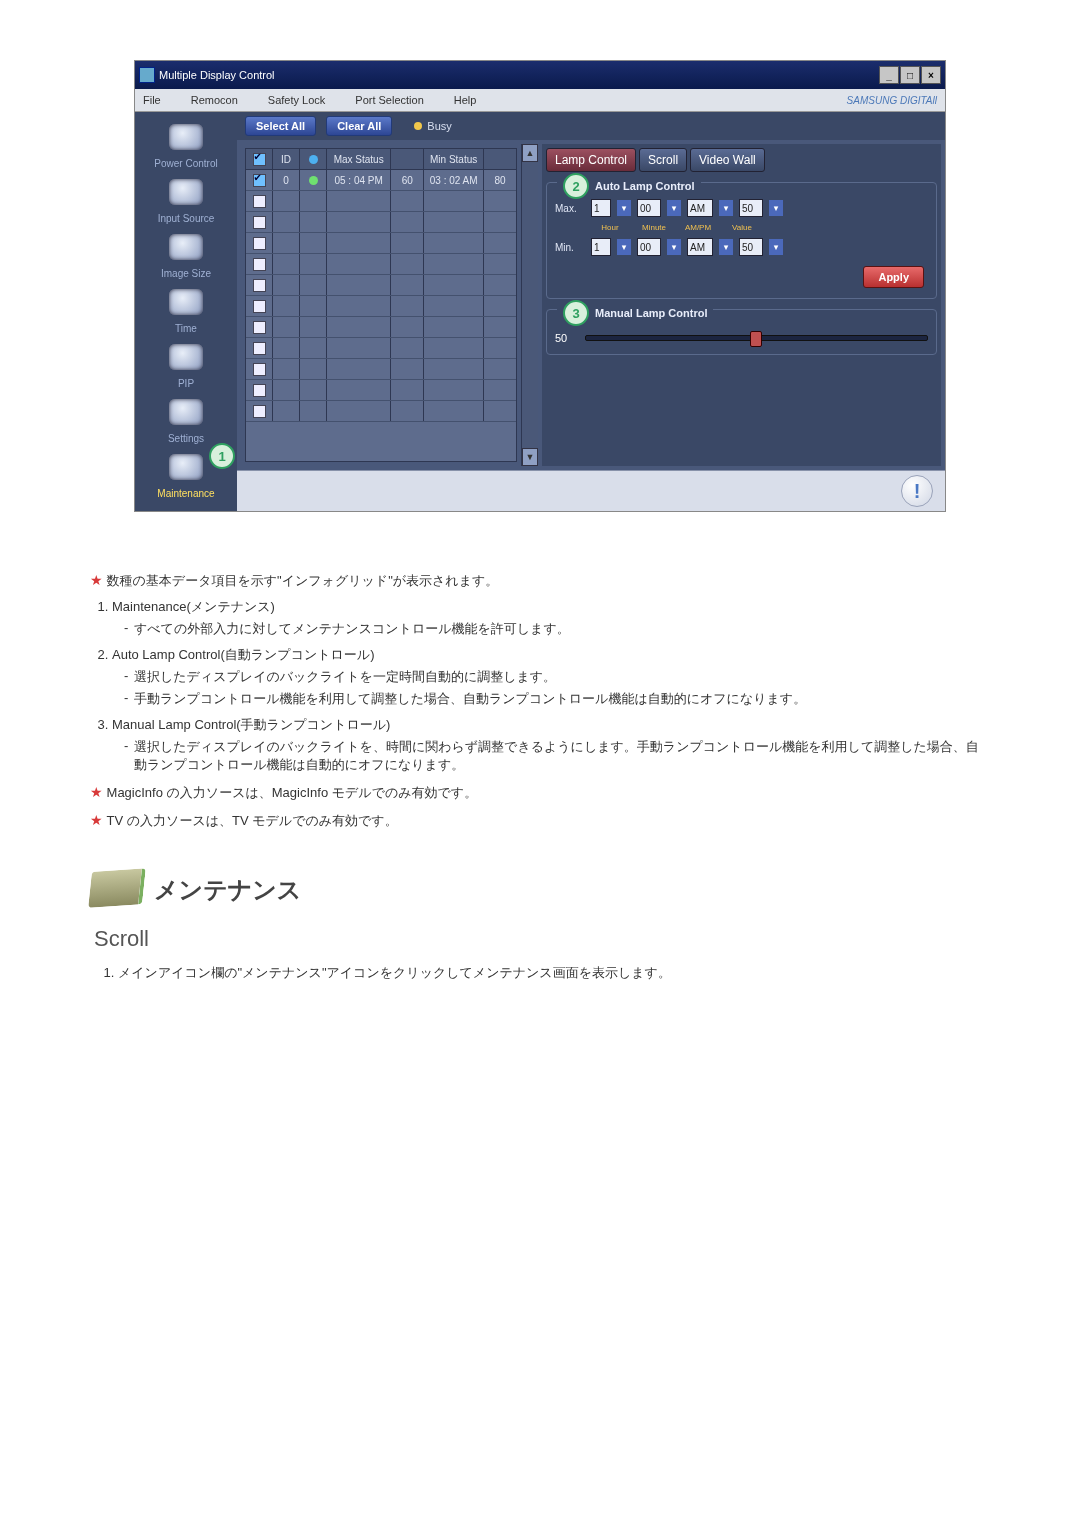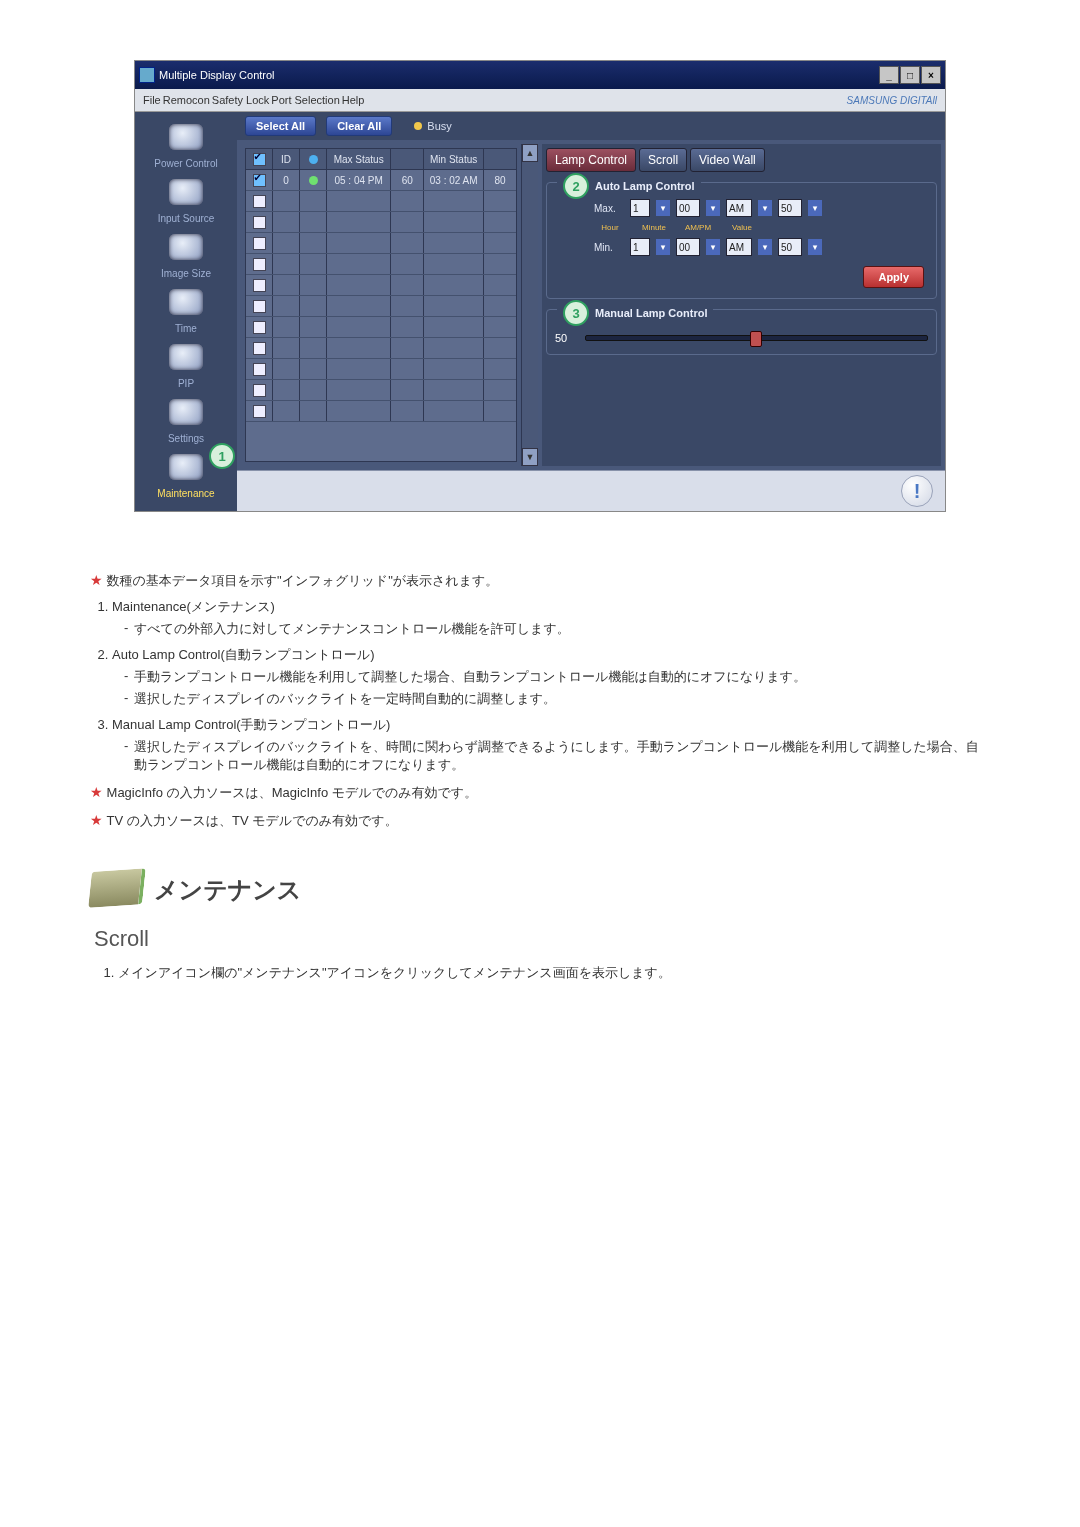--- a/index.html
+++ b/index.html
@@ -47,21 +47,21 @@
     height: 22px;
     display: flex;
     align-items: center;
     padding: 0 8px;
     font-size: 11px;
     color: #333;
     gap: 18px;
     border-bottom: 1px solid #999;
     justify-content: space-between;
   }
-  .menu-left { display: flex; gap: 2px; }
+  .menu-left { display: flex; gap: 30px; }
   .brand { font-style: italic; color: #4b78b8; font-size: 10px; }
   .main-area { display: flex; background: #3a4866; }
   .sidebar {
     width: 102px;
     background: #3a4866;
     padding: 10px 0;
     display: flex;
     flex-direction: column;
     align-items: center;
     gap: 6px;
@@ -186,21 +186,21 @@
     left: 10px;
     background: #3a4866;
     padding: 0 6px;
     display: flex;
     align-items: center;
     gap: 6px;
     font-weight: bold;
     color: #e8edfa;
   }
   .row-ctrl { display: flex; align-items: center; gap: 6px; margin: 6px 0; font-size: 10px; }
-  .lbl { width: 30px; color: #e0e6f5; margin-left: 39px; }
+  .lbl { width: 30px; color: #e0e6f5; }
   .sel {
     background: #e8edf8; color: #222;
     border: 1px solid #223; font-size: 10px;
     height: 16px; display: flex; align-items: center;
     padding: 0 2px;
   }
   .sel-btn { width: 14px; height: 16px; background: #4b69bb; color: #fff; display: flex; align-items: center; justify-content: center; font-size: 9px; }
   .sub-labels { display: flex; gap: 6px; font-size: 8px; color: #f0c050; margin-left: 36px; }
   .sub-labels span { width: 38px; text-align: center; }
   .apply-btn {
@@ -566,22 +566,22 @@
 <div class="doc">
   <div class="star-line"><span class="star">★</span><span>数種の基本データ項目を示す"インフォグリッド"が表示されます。</span></div>
 
   <ol class="num-list">
     <li>
       <span>Maintenance(メンテナンス)</span>
       <div class="dash-sub">すべての外部入力に対してメンテナンスコントロール機能を許可します。</div>
     </li>
     <li>
       <span>Auto Lamp Control(自動ランプコントロール)</span>
+      <div class="dash-sub">選択したディスプレイのバックライトを一定時間自動的に調整します。</div>
       <div class="dash-sub" style="padding-left:10px; margin-left:12px;">手動ランプコントロール機能を利用して調整した場合、自動ランプコントロール機能は自動的にオフになります。</div>
-      <div class="dash-sub">選択したディスプレイのバックライトを一定時間自動的に調整します。</div>
     </li>
     <li>
       <span>Manual Lamp Control(手動ランプコントロール)</span>
       <div class="dash-sub">選択したディスプレイのバックライトを、時間に関わらず調整できるようにします。手動ランプコントロール機能を利用して調整した場合、自動ランプコントロール機能は自動的にオフになります。</div>
     </li>
   </ol>
 
   <div class="star-line"><span class="star">★</span><span>MagicInfo の入力ソースは、MagicInfo モデルでのみ有効です。</span></div>
   <div class="star-line"><span class="star">★</span><span>TV の入力ソースは、TV モデルでのみ有効です。</span></div>
 

